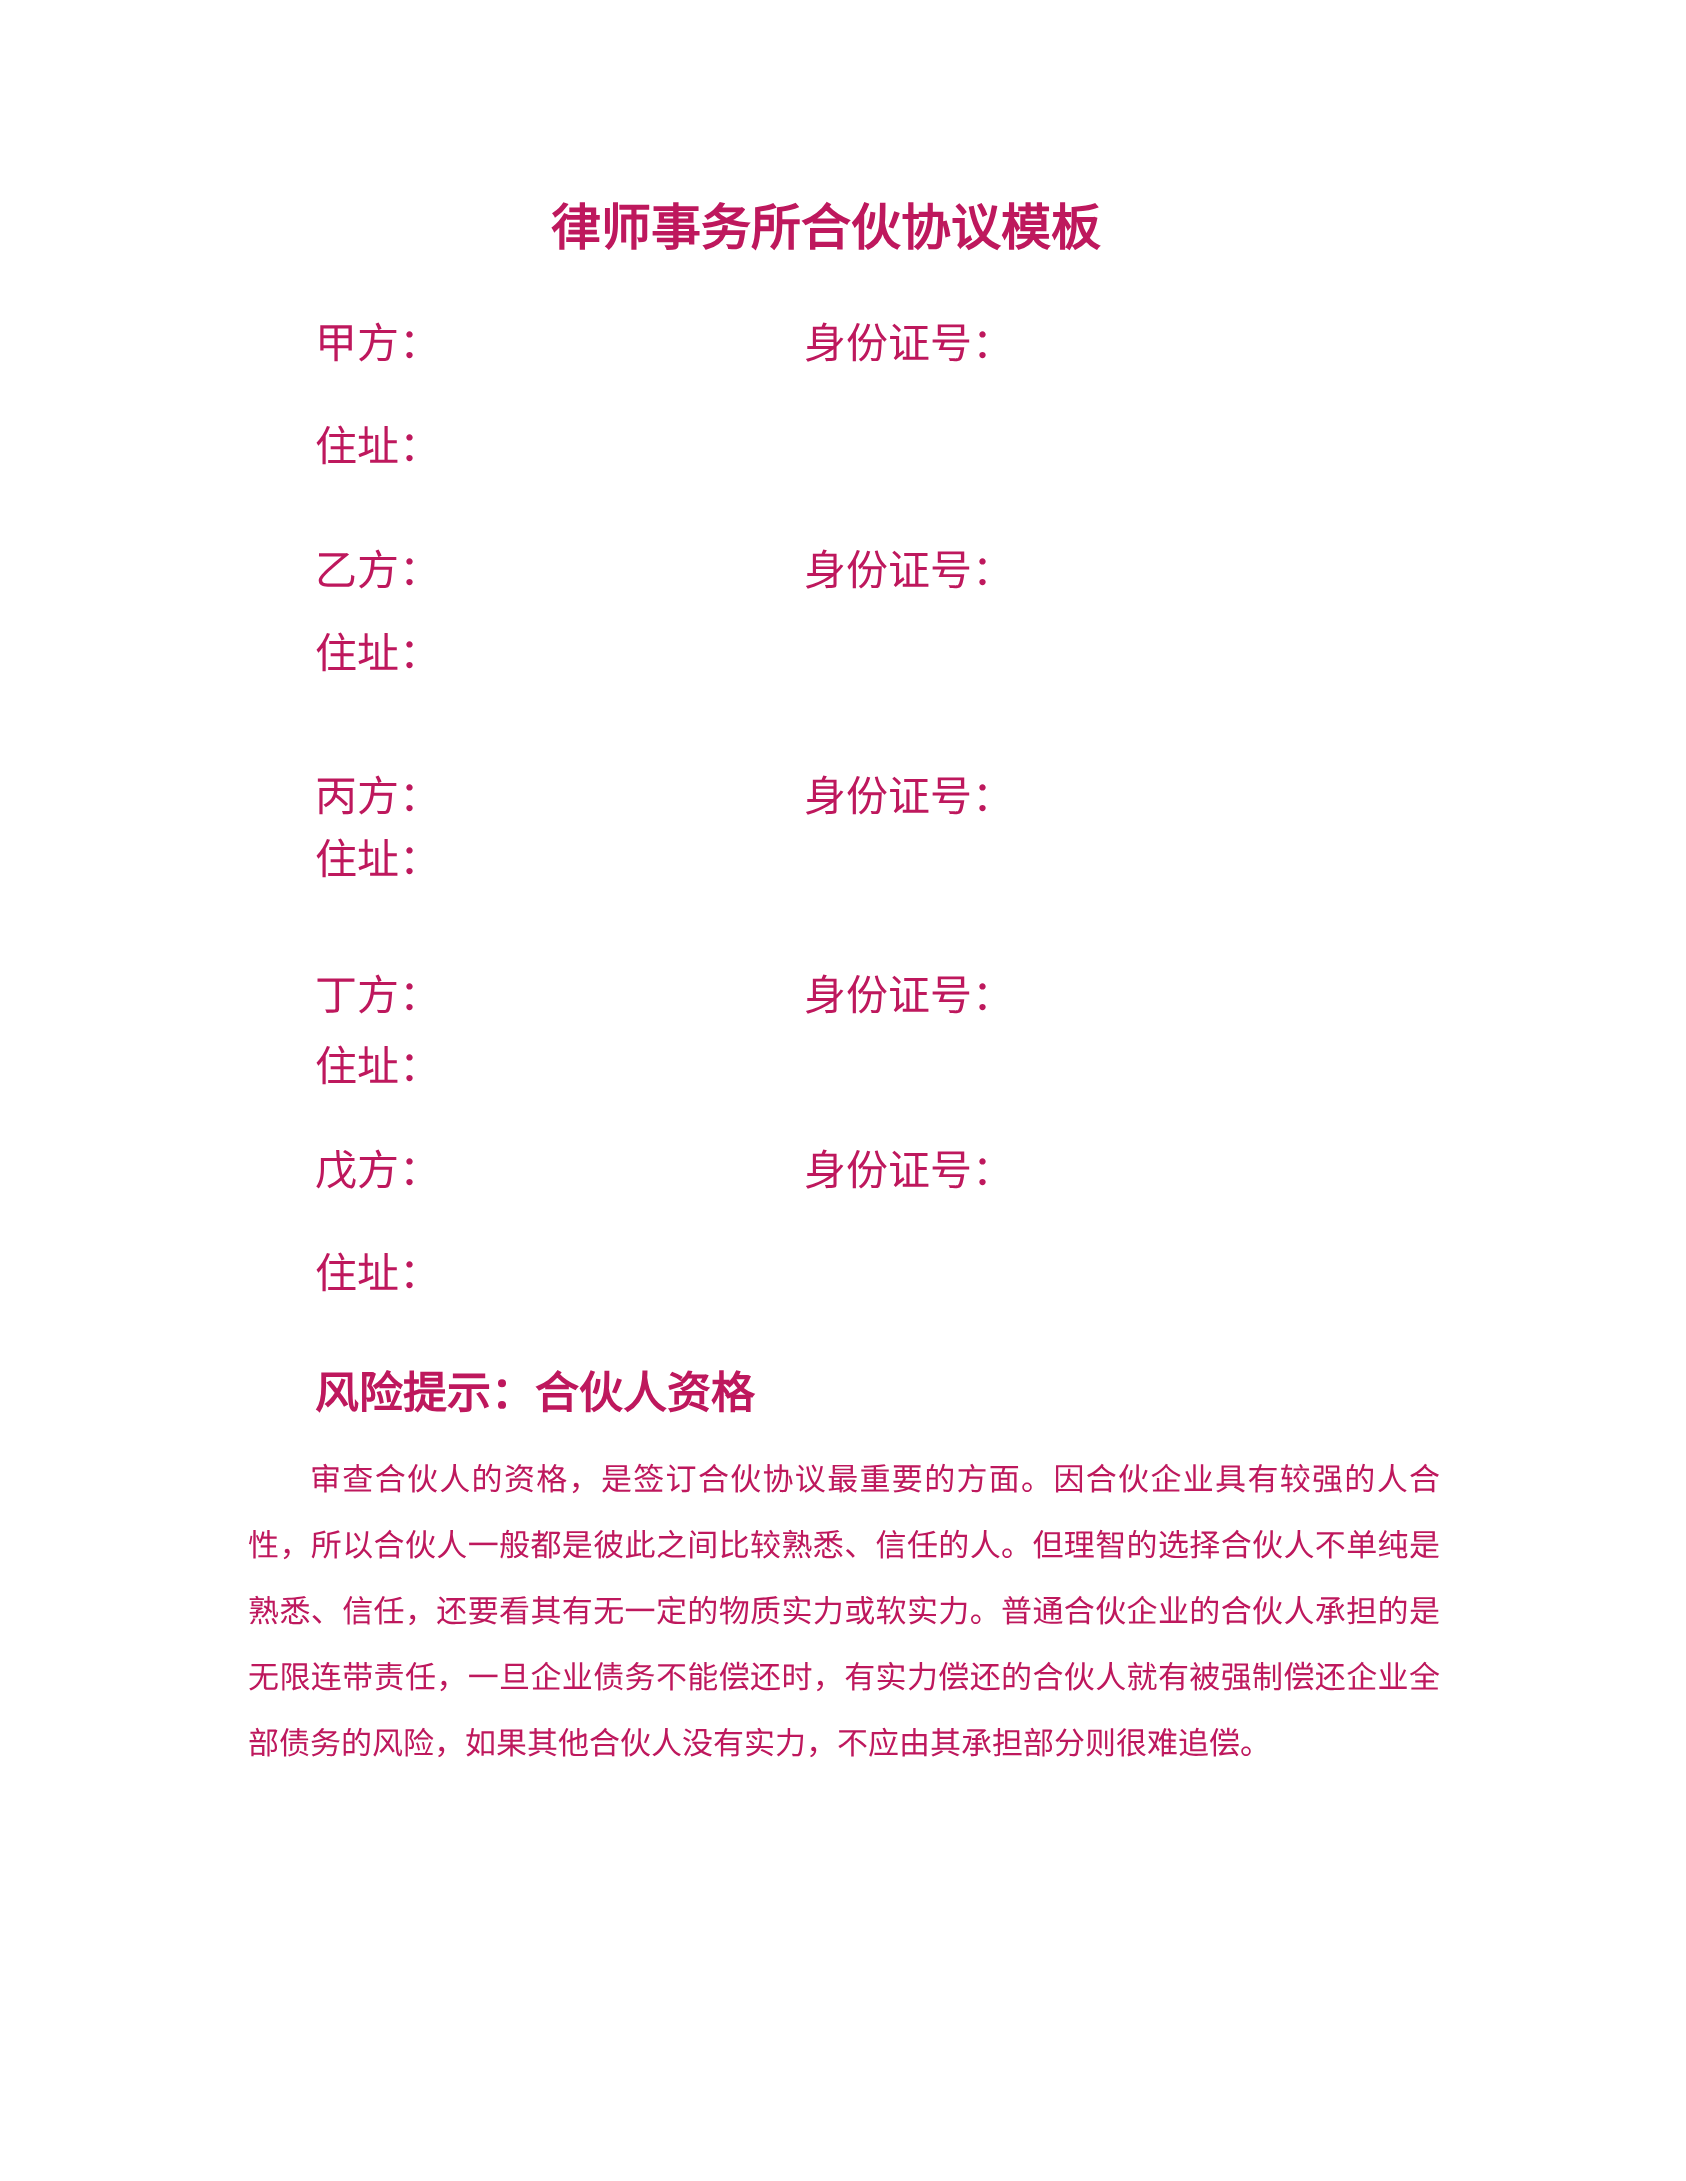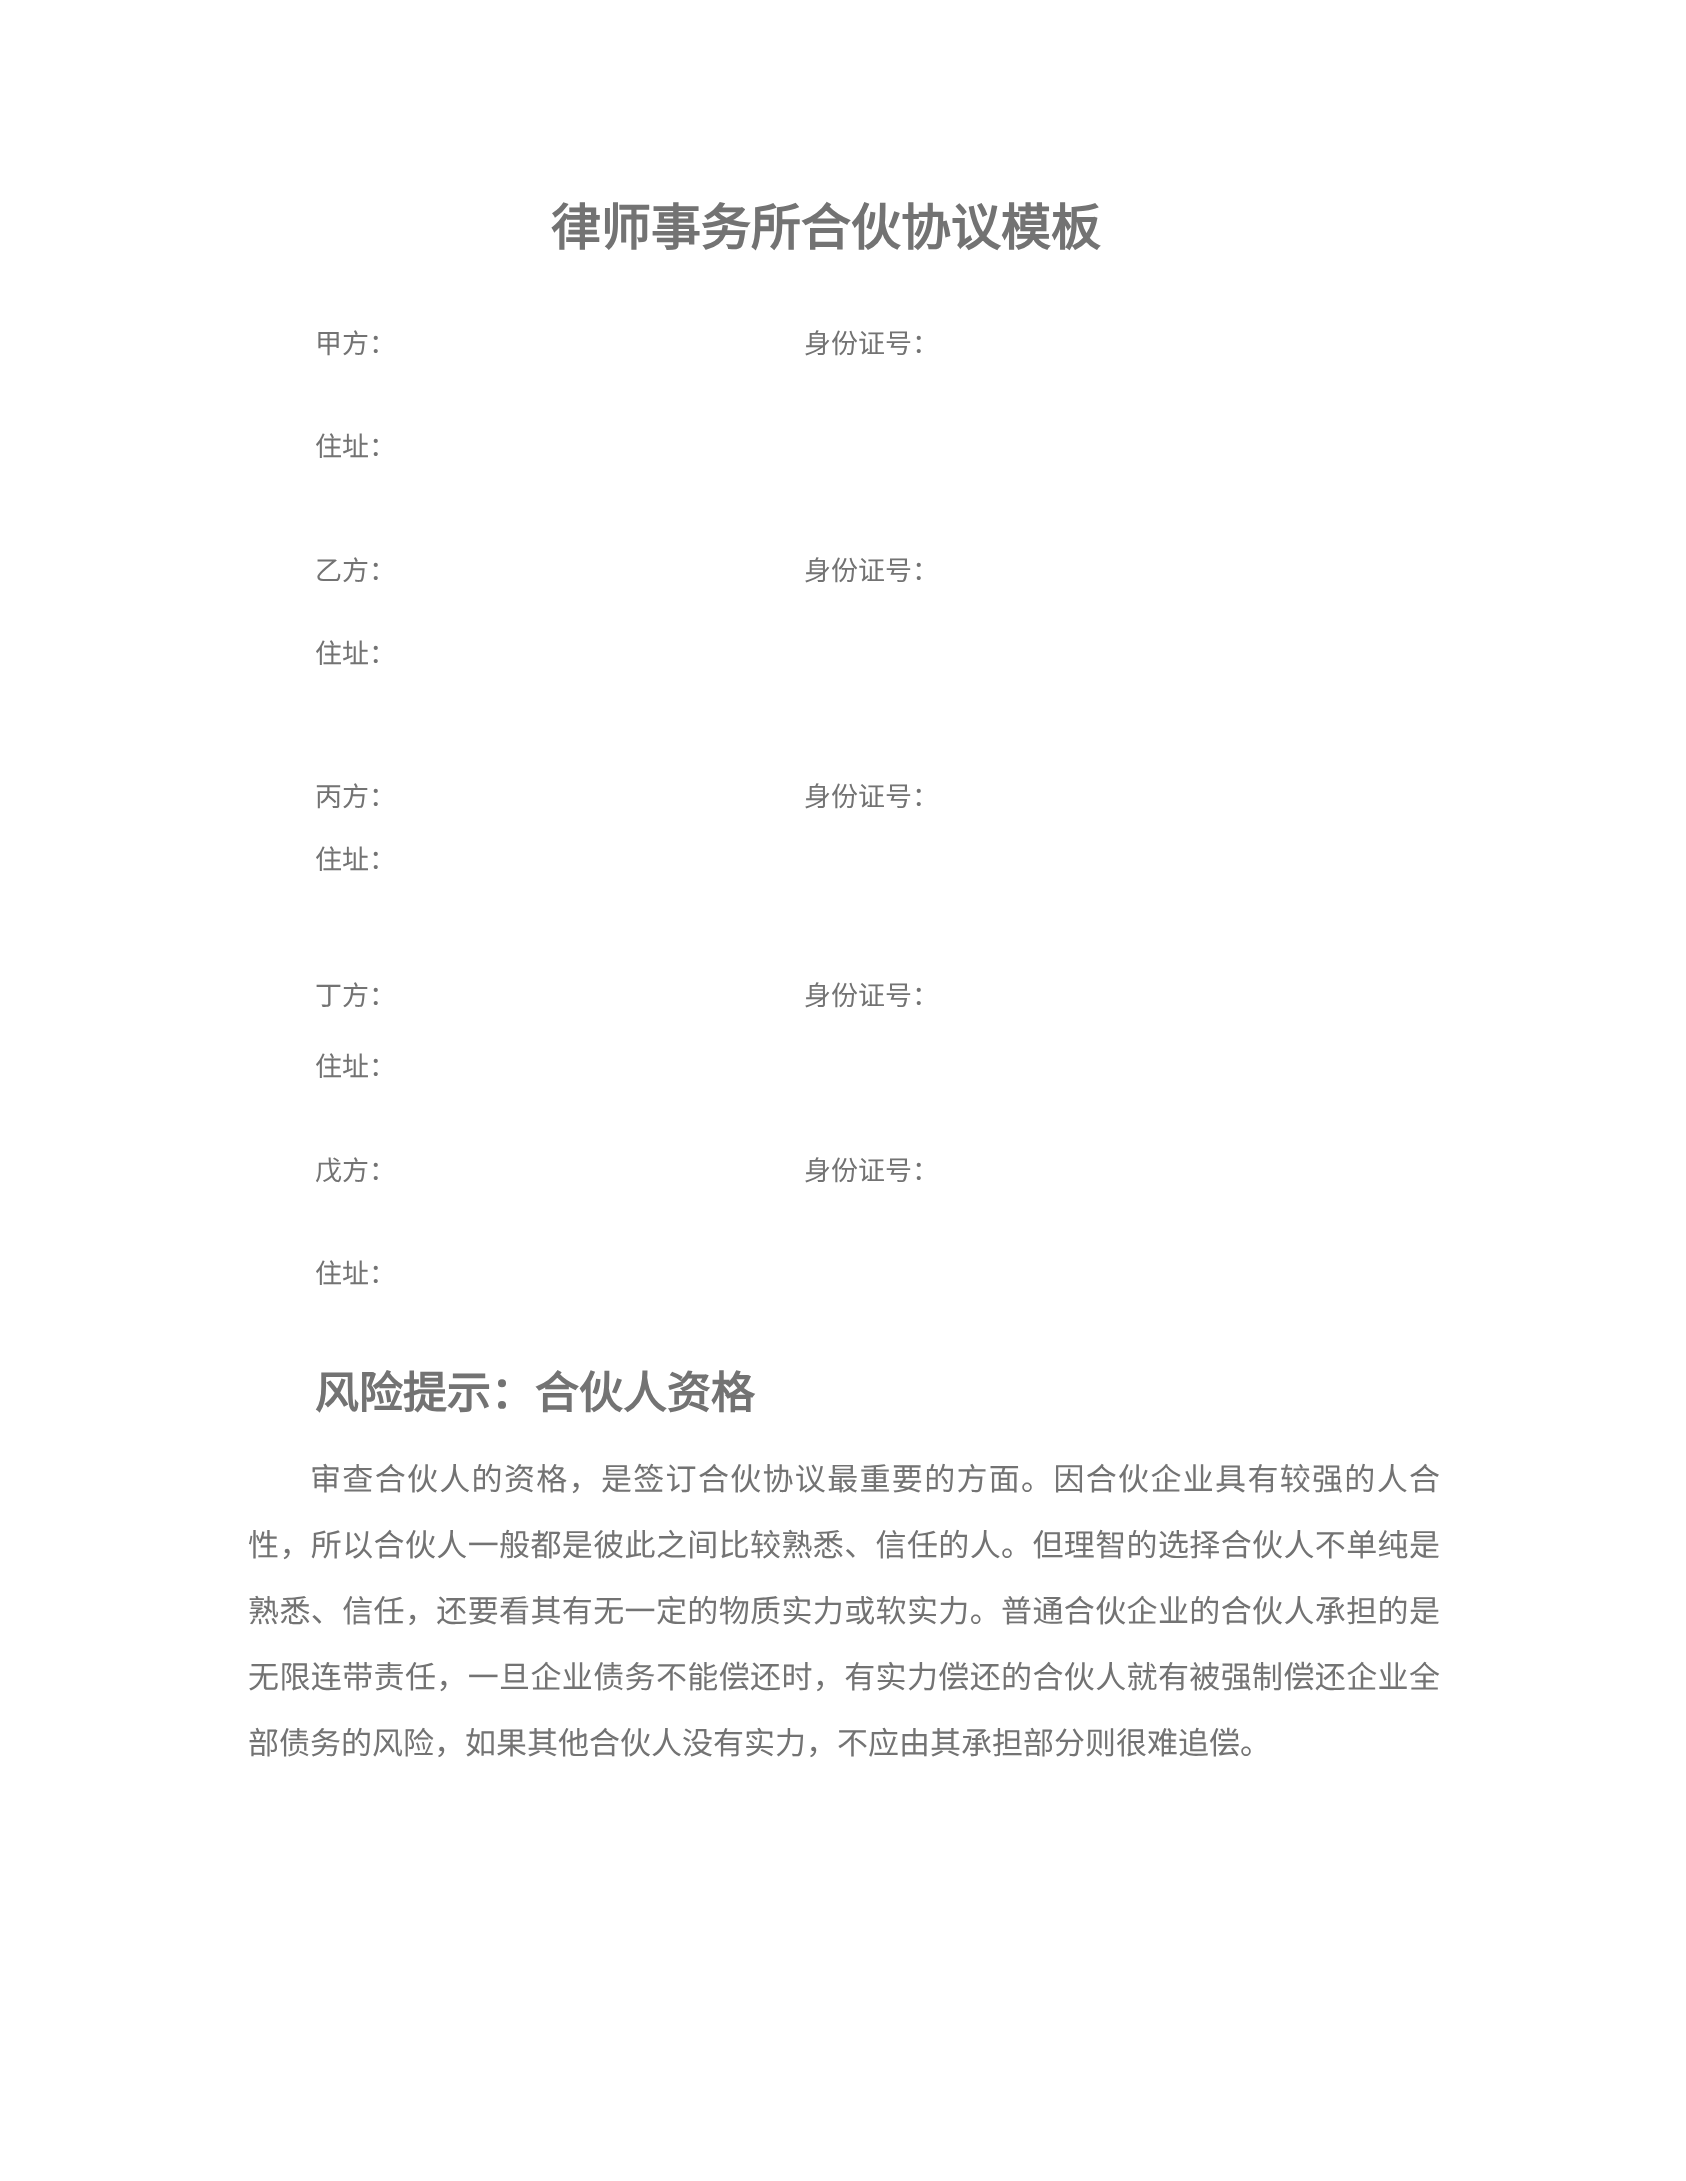--- a/index.html
+++ b/index.html
@@ -5,41 +5,41 @@
   html, body {
     margin: 0;
     padding: 0;
     background: #ffffff;
   }
   .page {
     position: relative;
     width: 1560px;
     height: 2182px;
     background: #ffffff;
-    color: #737373;
+    color: #be185d;
     font-family: "Liberation Serif", "DejaVu Serif", serif;
     overflow: hidden;
   }
   .doc-title {
     position: absolute;
     top: 197px;
     left: 0;
     width: 100%;
     text-align: center;
     transform: translateX(46px);
     font-size: 50px;
     font-weight: bold;
     line-height: 1.25;
     white-space: nowrap;
   }
   .form-row {
     position: absolute;
     left: 315px;
     right: 0;
-    font-size: 27px;
+    font-size: 42px;
     line-height: 42px;
     white-space: nowrap;
   }
   .row-party-1  { top: 323px; }
   .row-addr-1   { top: 426px; }
   .row-party-2  { top: 530px; margin-top: 20px; }
   .row-addr-2   { top: 633px; }
   .row-party-3  { top: 776px; }
   .row-addr-3   { top: 839px; }
   .row-party-4  { top: 975px; }

